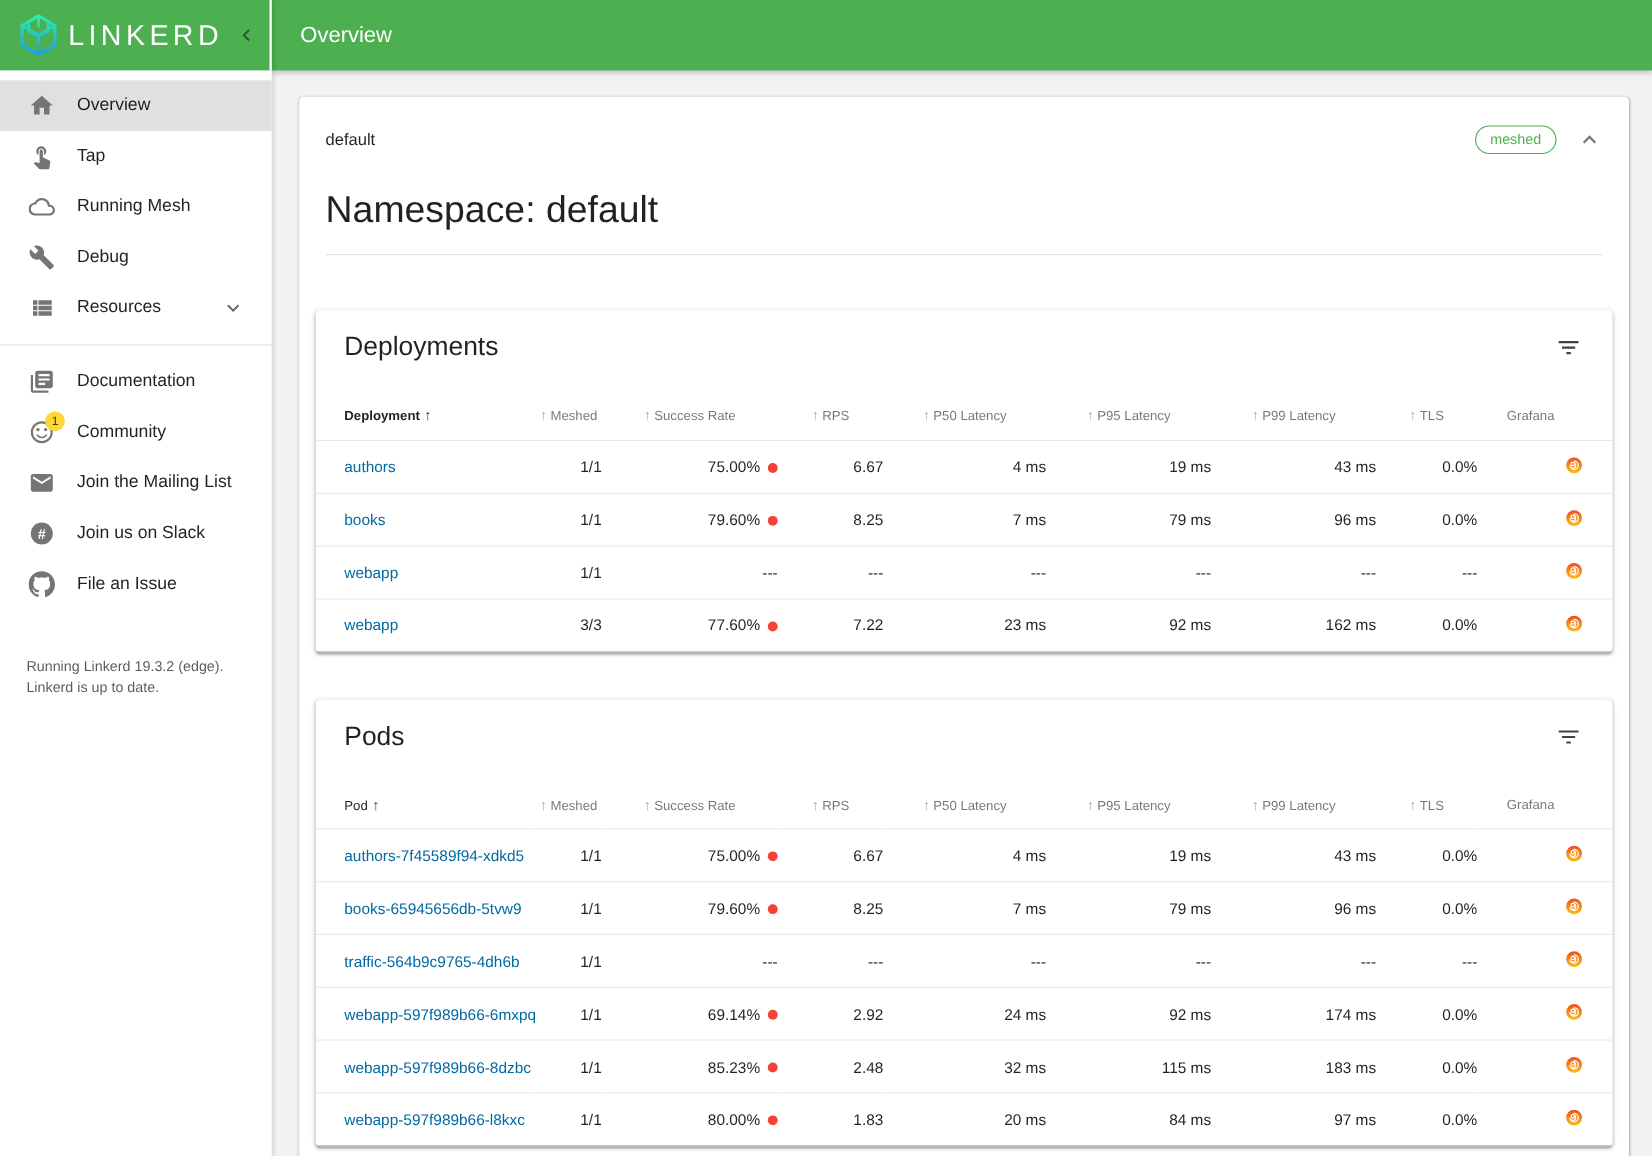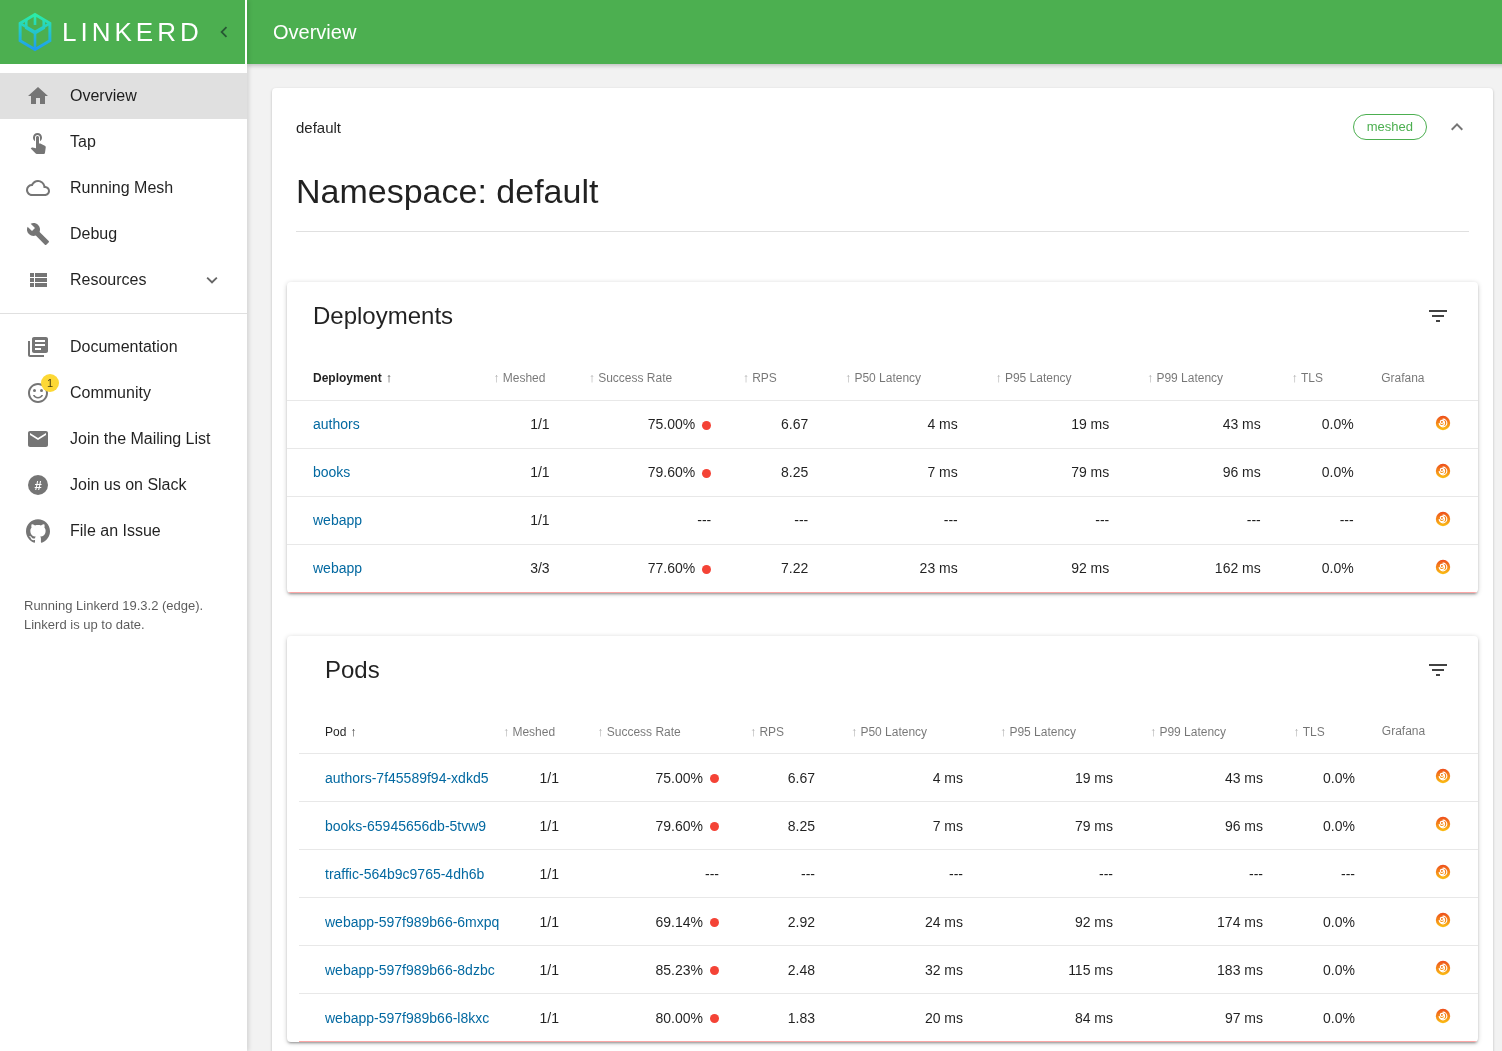--- a/index.html
+++ b/index.html
@@ -71,21 +71,21 @@
   .ns-collapse svg { fill: #757575; }
   .ns-title { font-size: 34px; font-weight: 400; margin: 32px 9px 0; color: rgba(0,0,0,0.87); }
   .ns-divider { border: none; border-top: 1px solid #e0e0e0; margin: 20px 9px 0; }
   
   .table-card {
     background: #ffffff; border-radius: 4px;
     box-shadow: 0 1px 5px rgba(0,0,0,0.2), 0 2px 2px rgba(0,0,0,0.14), 0 3px 1px -2px rgba(0,0,0,0.12);
     padding-top: 20px; overflow: hidden;
   }
   .table-card.deployments { margin-top: 50px; }
-  .table-card.pods { margin-top: 43px; padding-left: 12px; }
+  .table-card.pods { margin-top: 43px; }
   .card-head { display: flex; align-items: flex-start; padding: 0 28px 0 26px; }
   .card-title { font-size: 24px; font-weight: 400; line-height: 28px; color: rgba(0,0,0,0.87); }
   .filter-btn { margin-left: auto; width: 24px; height: 24px; cursor: pointer; margin-top: 2px; }
   .filter-btn svg { fill: #424242; }
   table { width: 100%; border-collapse: collapse; table-layout: fixed; margin-top: 26px; }
   th {
     height: 44px; font-size: 12px; font-weight: 400; color: rgba(0,0,0,0.54);
     text-align: center; white-space: nowrap; vertical-align: middle;
   }
   th.th-first { text-align: left; padding-left: 26px; color: rgba(0,0,0,0.87); }

